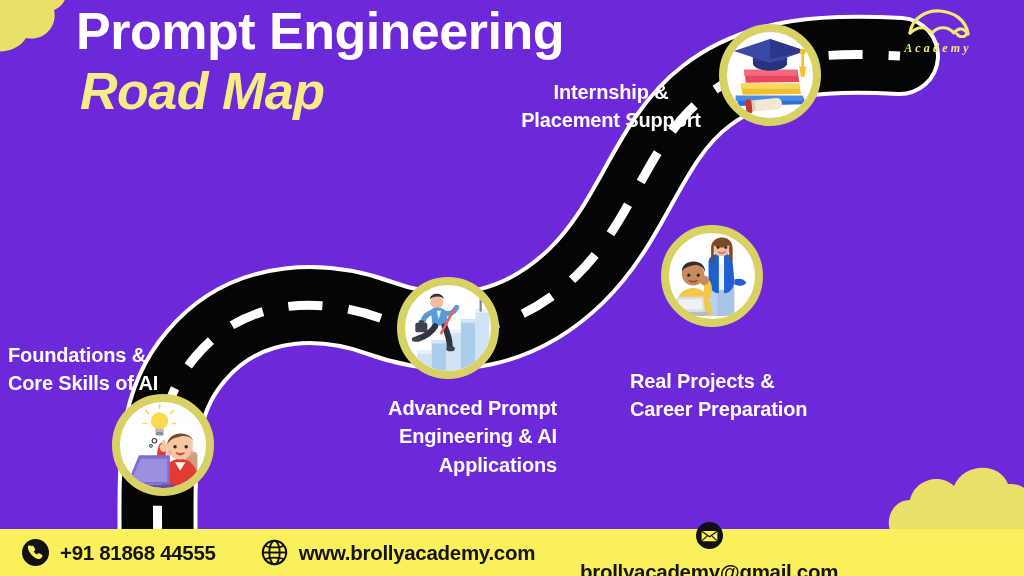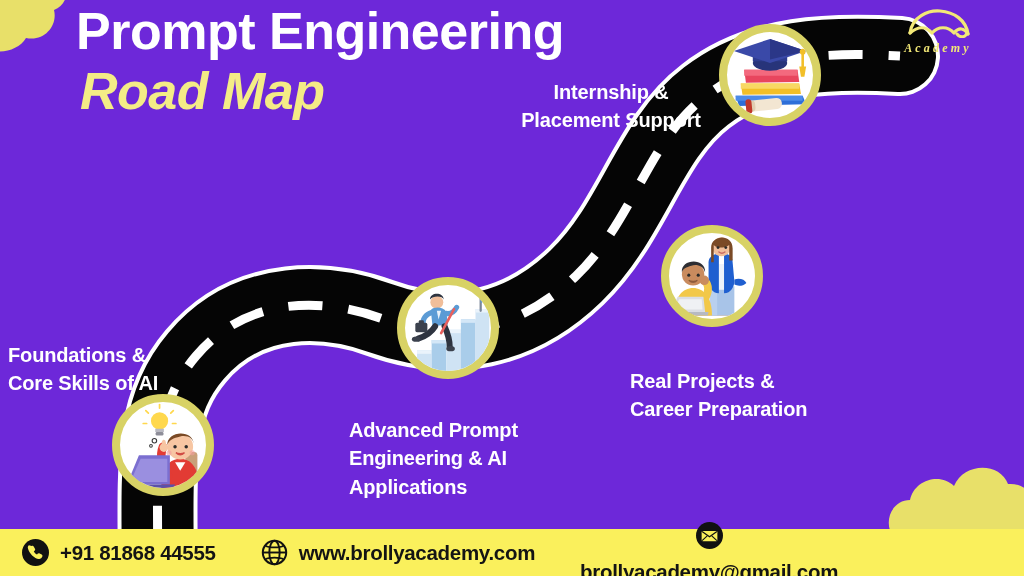--- a/index.html
+++ b/index.html
@@ -176,21 +176,21 @@
 
           <path d="M57,28 L42,56" stroke="#E8605D" stroke-width="3" stroke-linecap="round"></path>
         </g>
 
         <g>
           <path d="M88,10 L88,30" stroke="#7A8697" stroke-width="2.6" stroke-linecap="round"></path>
           <path d="M88,10 L101,15 L88,21 Z" fill="#5B9BD5"></path>
         </g>
       </svg>
     </div>
-    <div class="node-label" style="left:349px;top:416px;width:208px;text-align:left;">Advanced Prompt
+    <div class="node-label" style="left:349px;top:394px;width:208px;text-align:right;">Advanced Prompt
 Engineering &amp; AI
 Applications</div>
   </div>
 
   <div class="node" style="left:0;top:0;">
     <div class="node-circle" style="left:661px;top:225px;width:102px;height:102px;border:8px solid #D8D265;">
       <svg class="node-art" viewBox="0 0 100 100">
 
         <rect x="0" y="88" width="72" height="8" rx="2" fill="#C08A5E"></rect>
 

